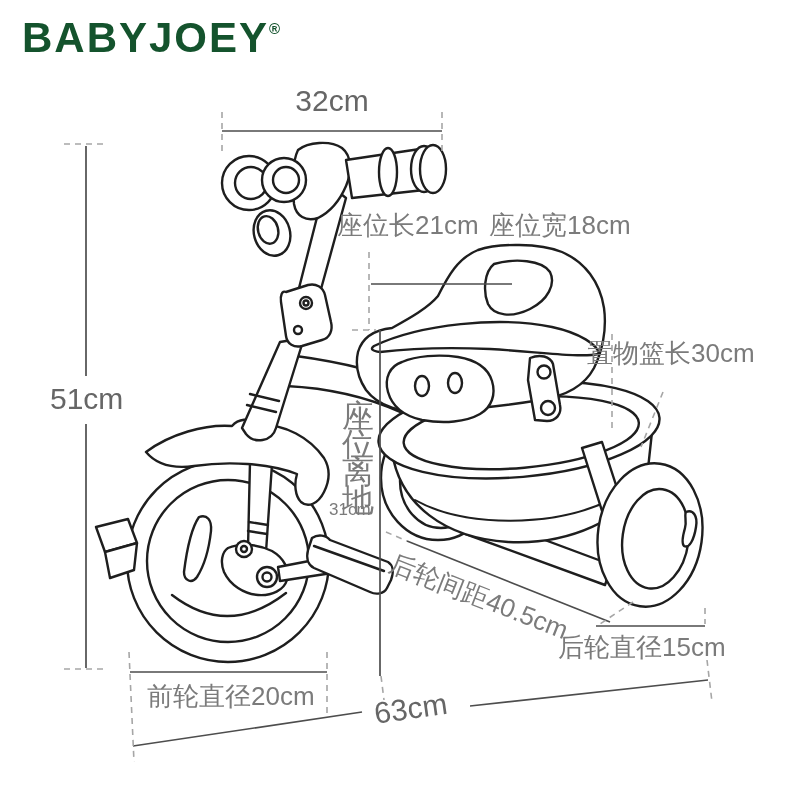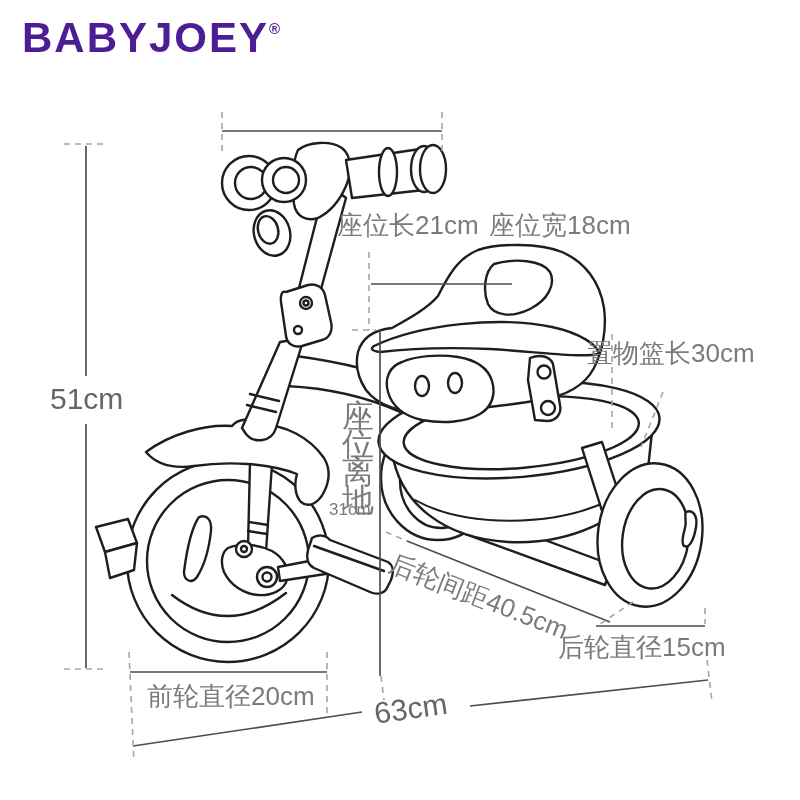--- a/index.html
+++ b/index.html
@@ -2,21 +2,21 @@
 <html><head>
 <meta charset="utf-8">
 <style>
   html,body{margin:0;padding:0;background:#fff;}
   .stage{
     position:relative;width:800px;height:800px;background:#ffffff;overflow:hidden;
     font-family:"Liberation Sans", sans-serif;
   }
   .logo{
     position:absolute;left:22px;top:14px;
-    font-size:42px;font-weight:bold;letter-spacing:2px;color:#4c1d95;
+    font-size:42px;font-weight:bold;letter-spacing:2px;color:#14532d;
     font-family:"Liberation Sans", sans-serif;
   }
   .logo .reg{font-size:15px;vertical-align:18px;letter-spacing:0;}
   svg.draw{position:absolute;left:0;top:0;}
   .label{position:absolute;color:#7b7b7b;white-space:nowrap;}
   .num{font-size:30px;color:#666;}
   .cn{font-size:26px;}
   .center{text-align:center;}
   .vert{
     width:27px;white-space:normal;word-break:break-all;
@@ -178,20 +178,21 @@
       <line x1="707" y1="660" x2="712" y2="702"></line>
       <line x1="129" y1="652" x2="134" y2="762"></line>
       <line x1="327" y1="652" x2="327" y2="718"></line>
     </g>
   </svg>
 
   <div class="logo">
     <span>BABYJOEY</span><span class="reg">®</span>
   </div>
 
+  <div class="label num center" style="left:272px;top:84px;width:120px;">32cm</div>
 
   <div class="label num" style="left:50px;top:382px;">51cm</div>
 
   <div class="label cn" style="left:337px;top:208px;">座位长21cm</div>
 
   <div class="label cn" style="left:489px;top:208px;">座位宽18cm</div>
 
   <div class="label cn" style="left:587px;top:336px;">置物篮长30cm</div>
 
 

